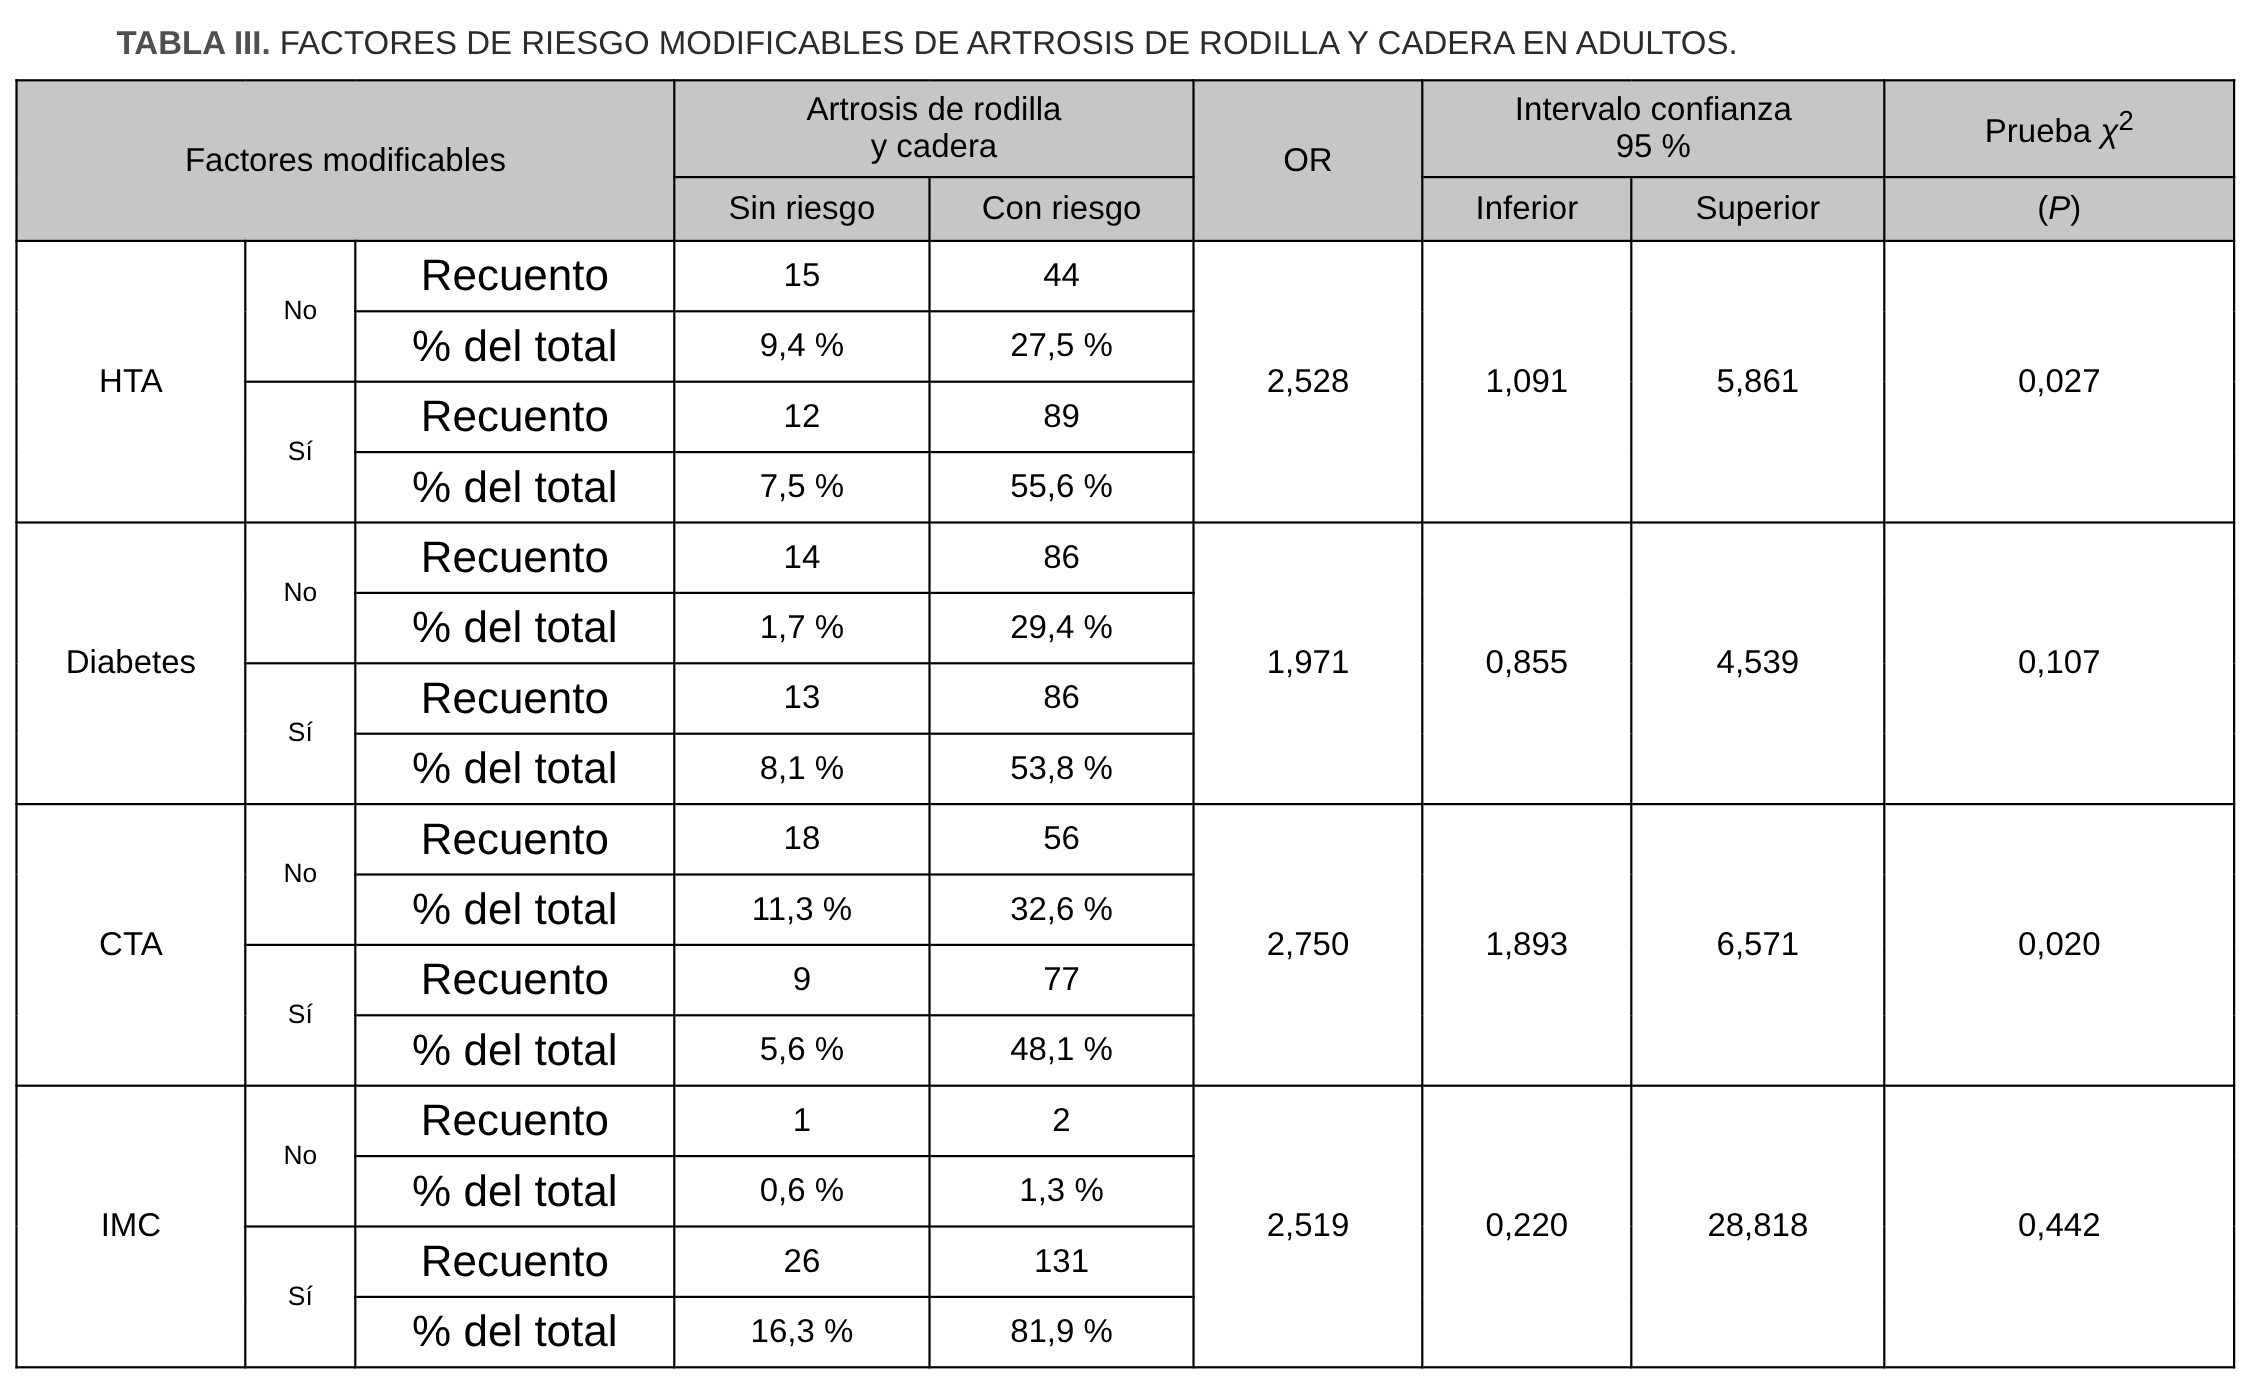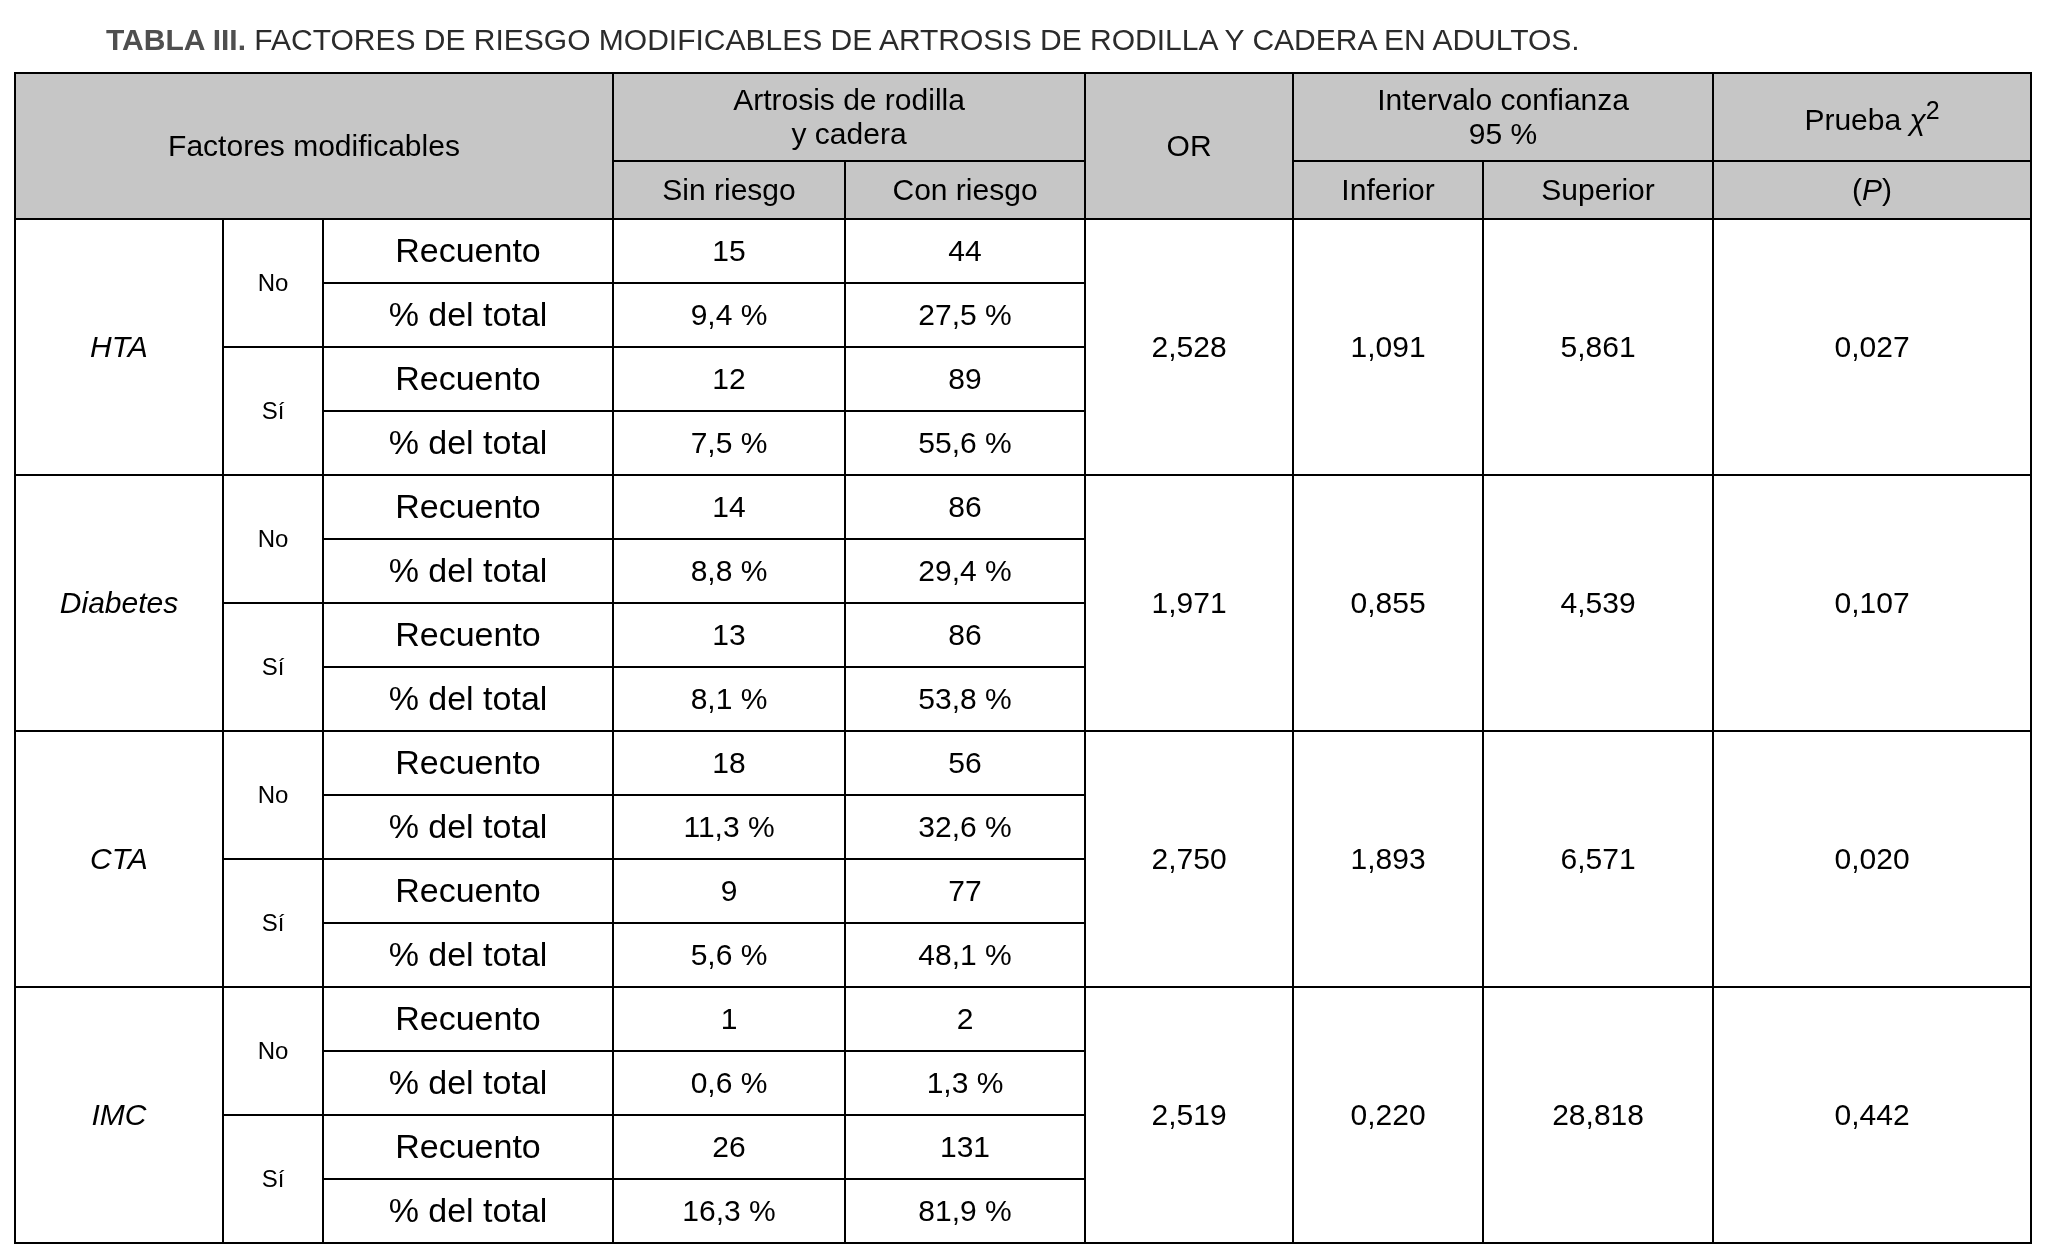--- a/index.html
+++ b/index.html
@@ -50,27 +50,26 @@
   thead th {
     background: #c6c6c6;
     font-weight: bold;
     font-size: 30px;
   }
   .hdr-tall { height: 86px; }
   .hdr-sub { height: 56px; margin-top: 48px; }
   td.cell { height: 62px; }
   td.factor {
     font-size: 30px;
-    font-style: italic;
   }
   td.yesno {
     font-size: 24px;
   }
   td.label {
-    font-size: 34px;
+    font-size: 40px;
     margin-left: 33px;
   }
   .ital { font-style: italic; }
   
   col.c-factor { width: 208px; }
   col.c-yesno  { width: 100px; }
   col.c-label  { width: 290px; }
   col.c-sin    { width: 232px; }
   col.c-con    { width: 240px; }
   col.c-or     { width: 208px; }
@@ -162,21 +161,21 @@
         <td class="cell label">Recuento</td>
         <td class="cell">14</td>
         <td class="cell">86</td>
         <td class="cell" rowspan="4">1,971</td>
         <td class="cell" rowspan="4">0,855</td>
         <td class="cell" rowspan="4">4,539</td>
         <td class="cell" rowspan="4">0,107</td>
       </tr>
       <tr>
         <td class="cell label">% del total</td>
-        <td class="cell">8,8 %</td>
+        <td class="cell">1,7 %</td>
         <td class="cell">29,4 %</td>
       </tr>
       <tr>
         <td class="cell yesno" rowspan="2">Sí</td>
         <td class="cell label">Recuento</td>
         <td class="cell">13</td>
         <td class="cell">86</td>
       </tr>
       <tr>
         <td class="cell label">% del total</td>

